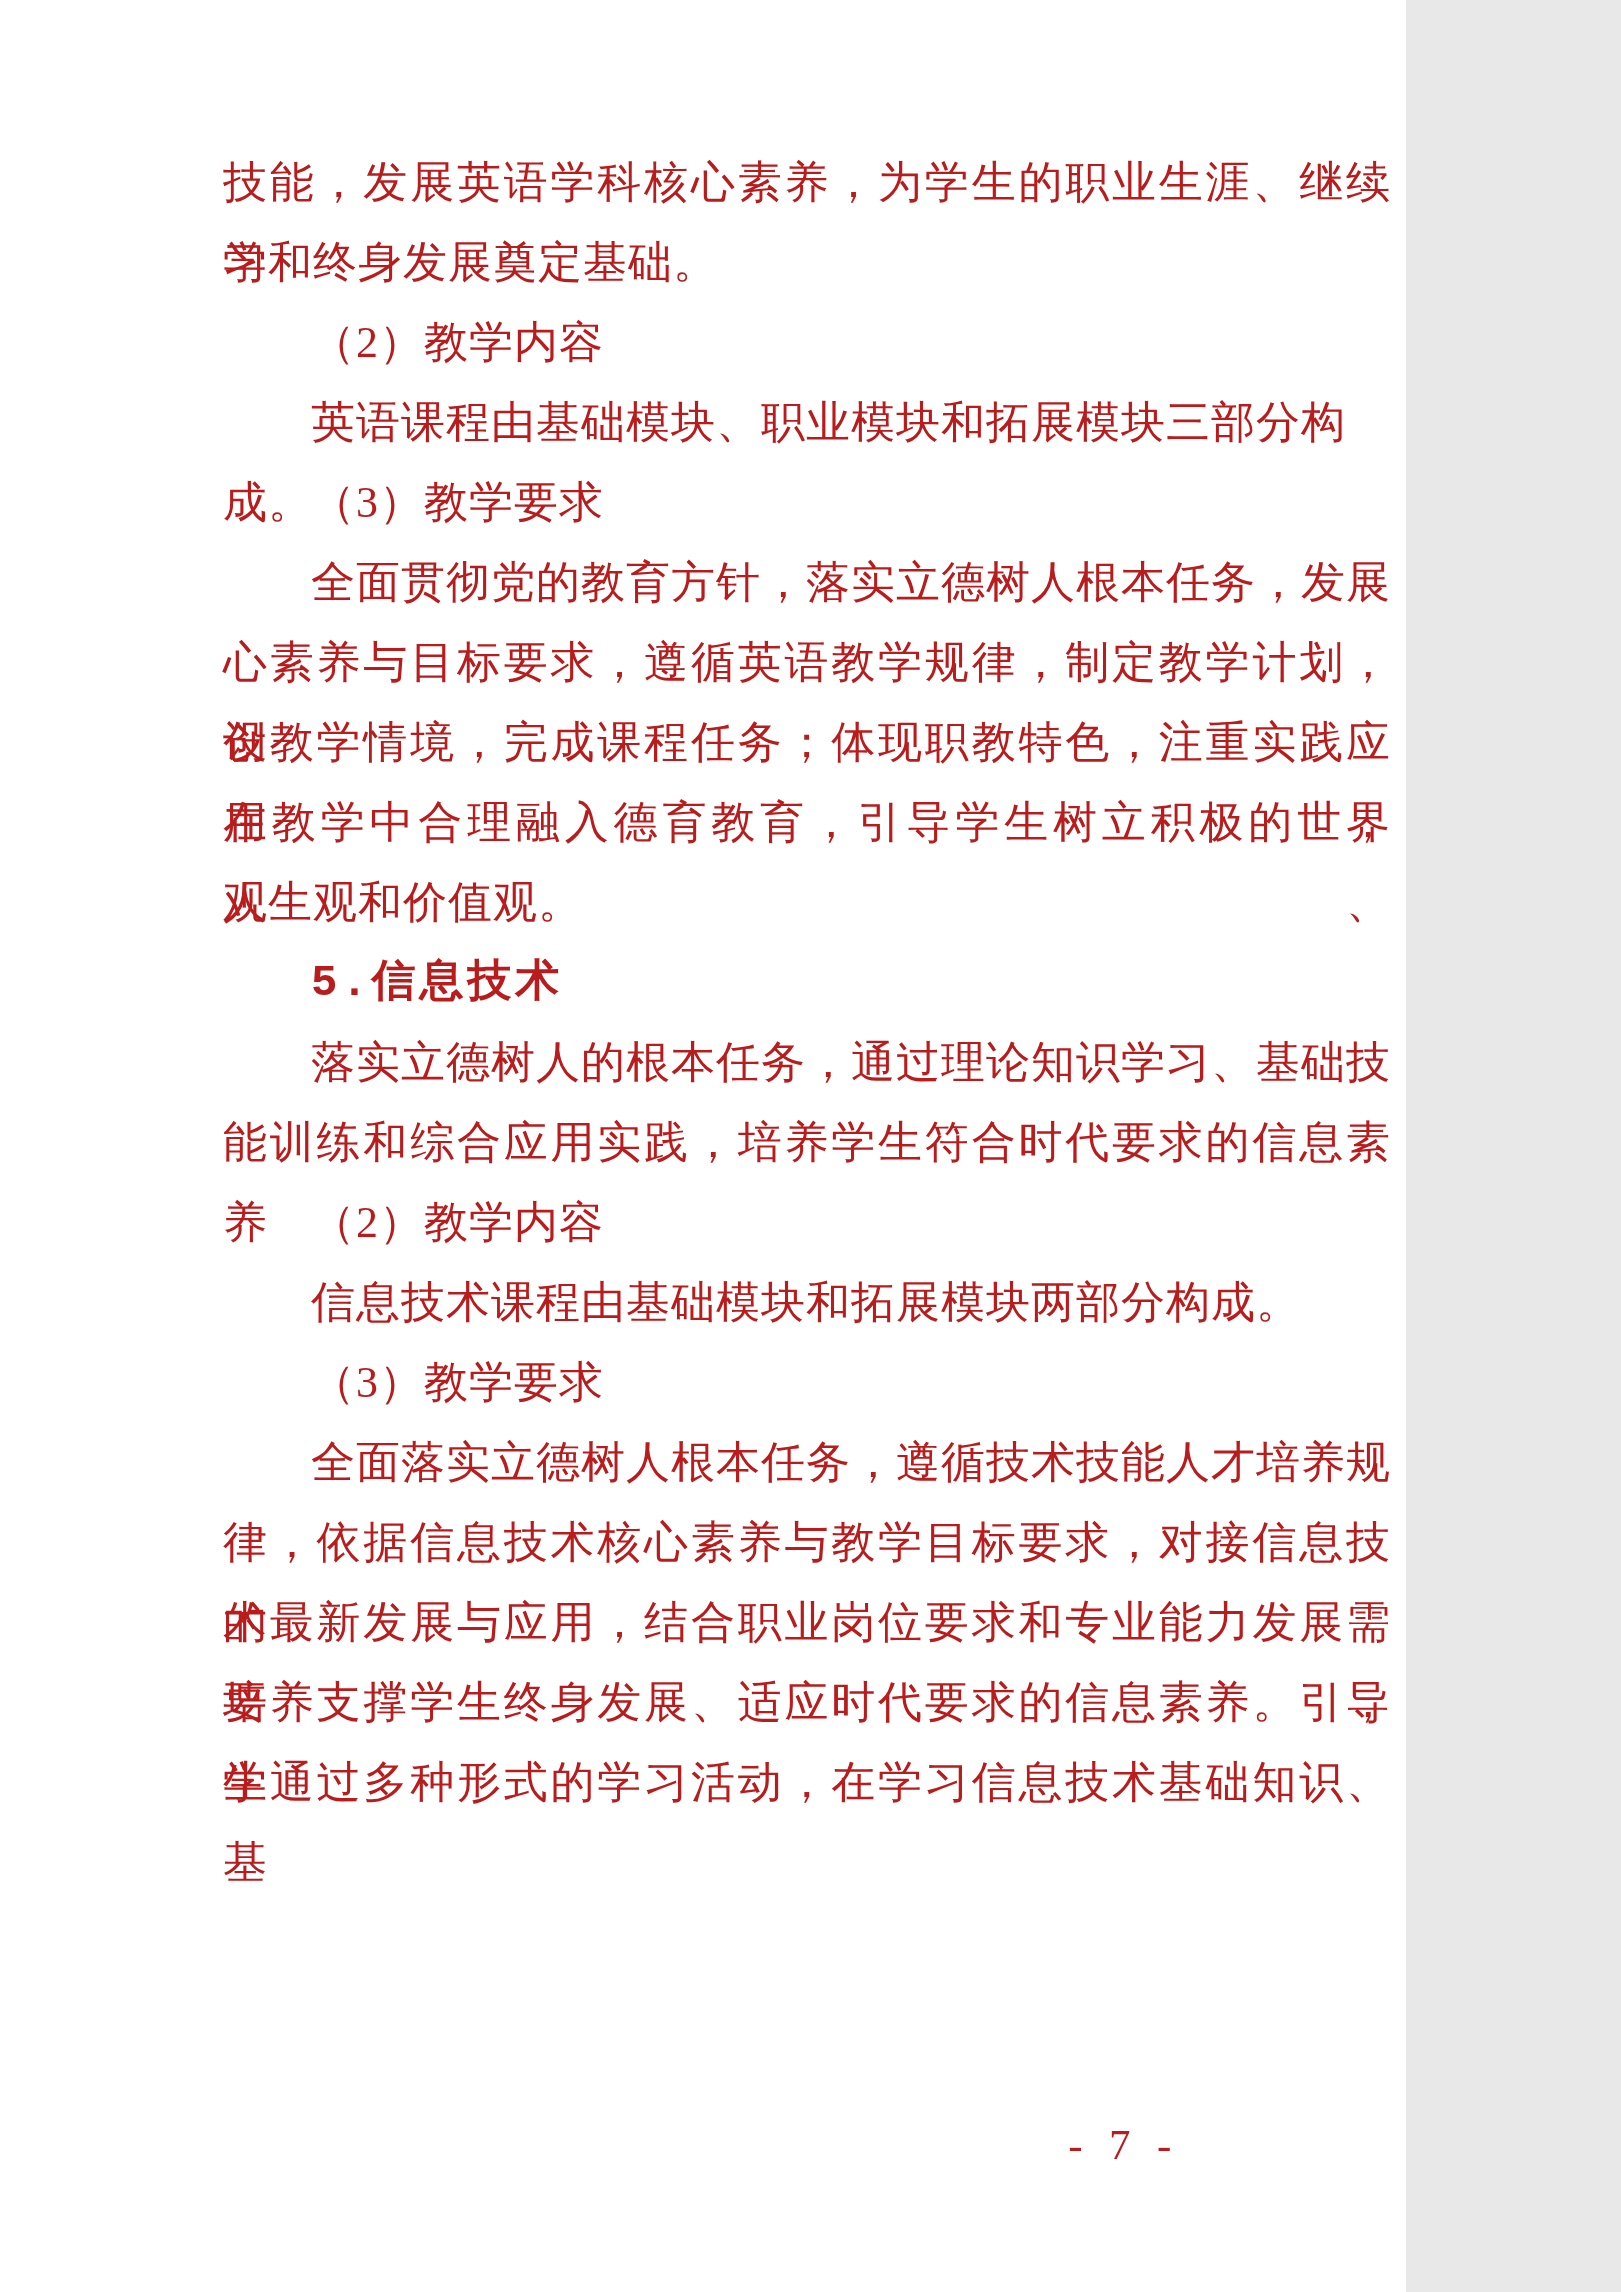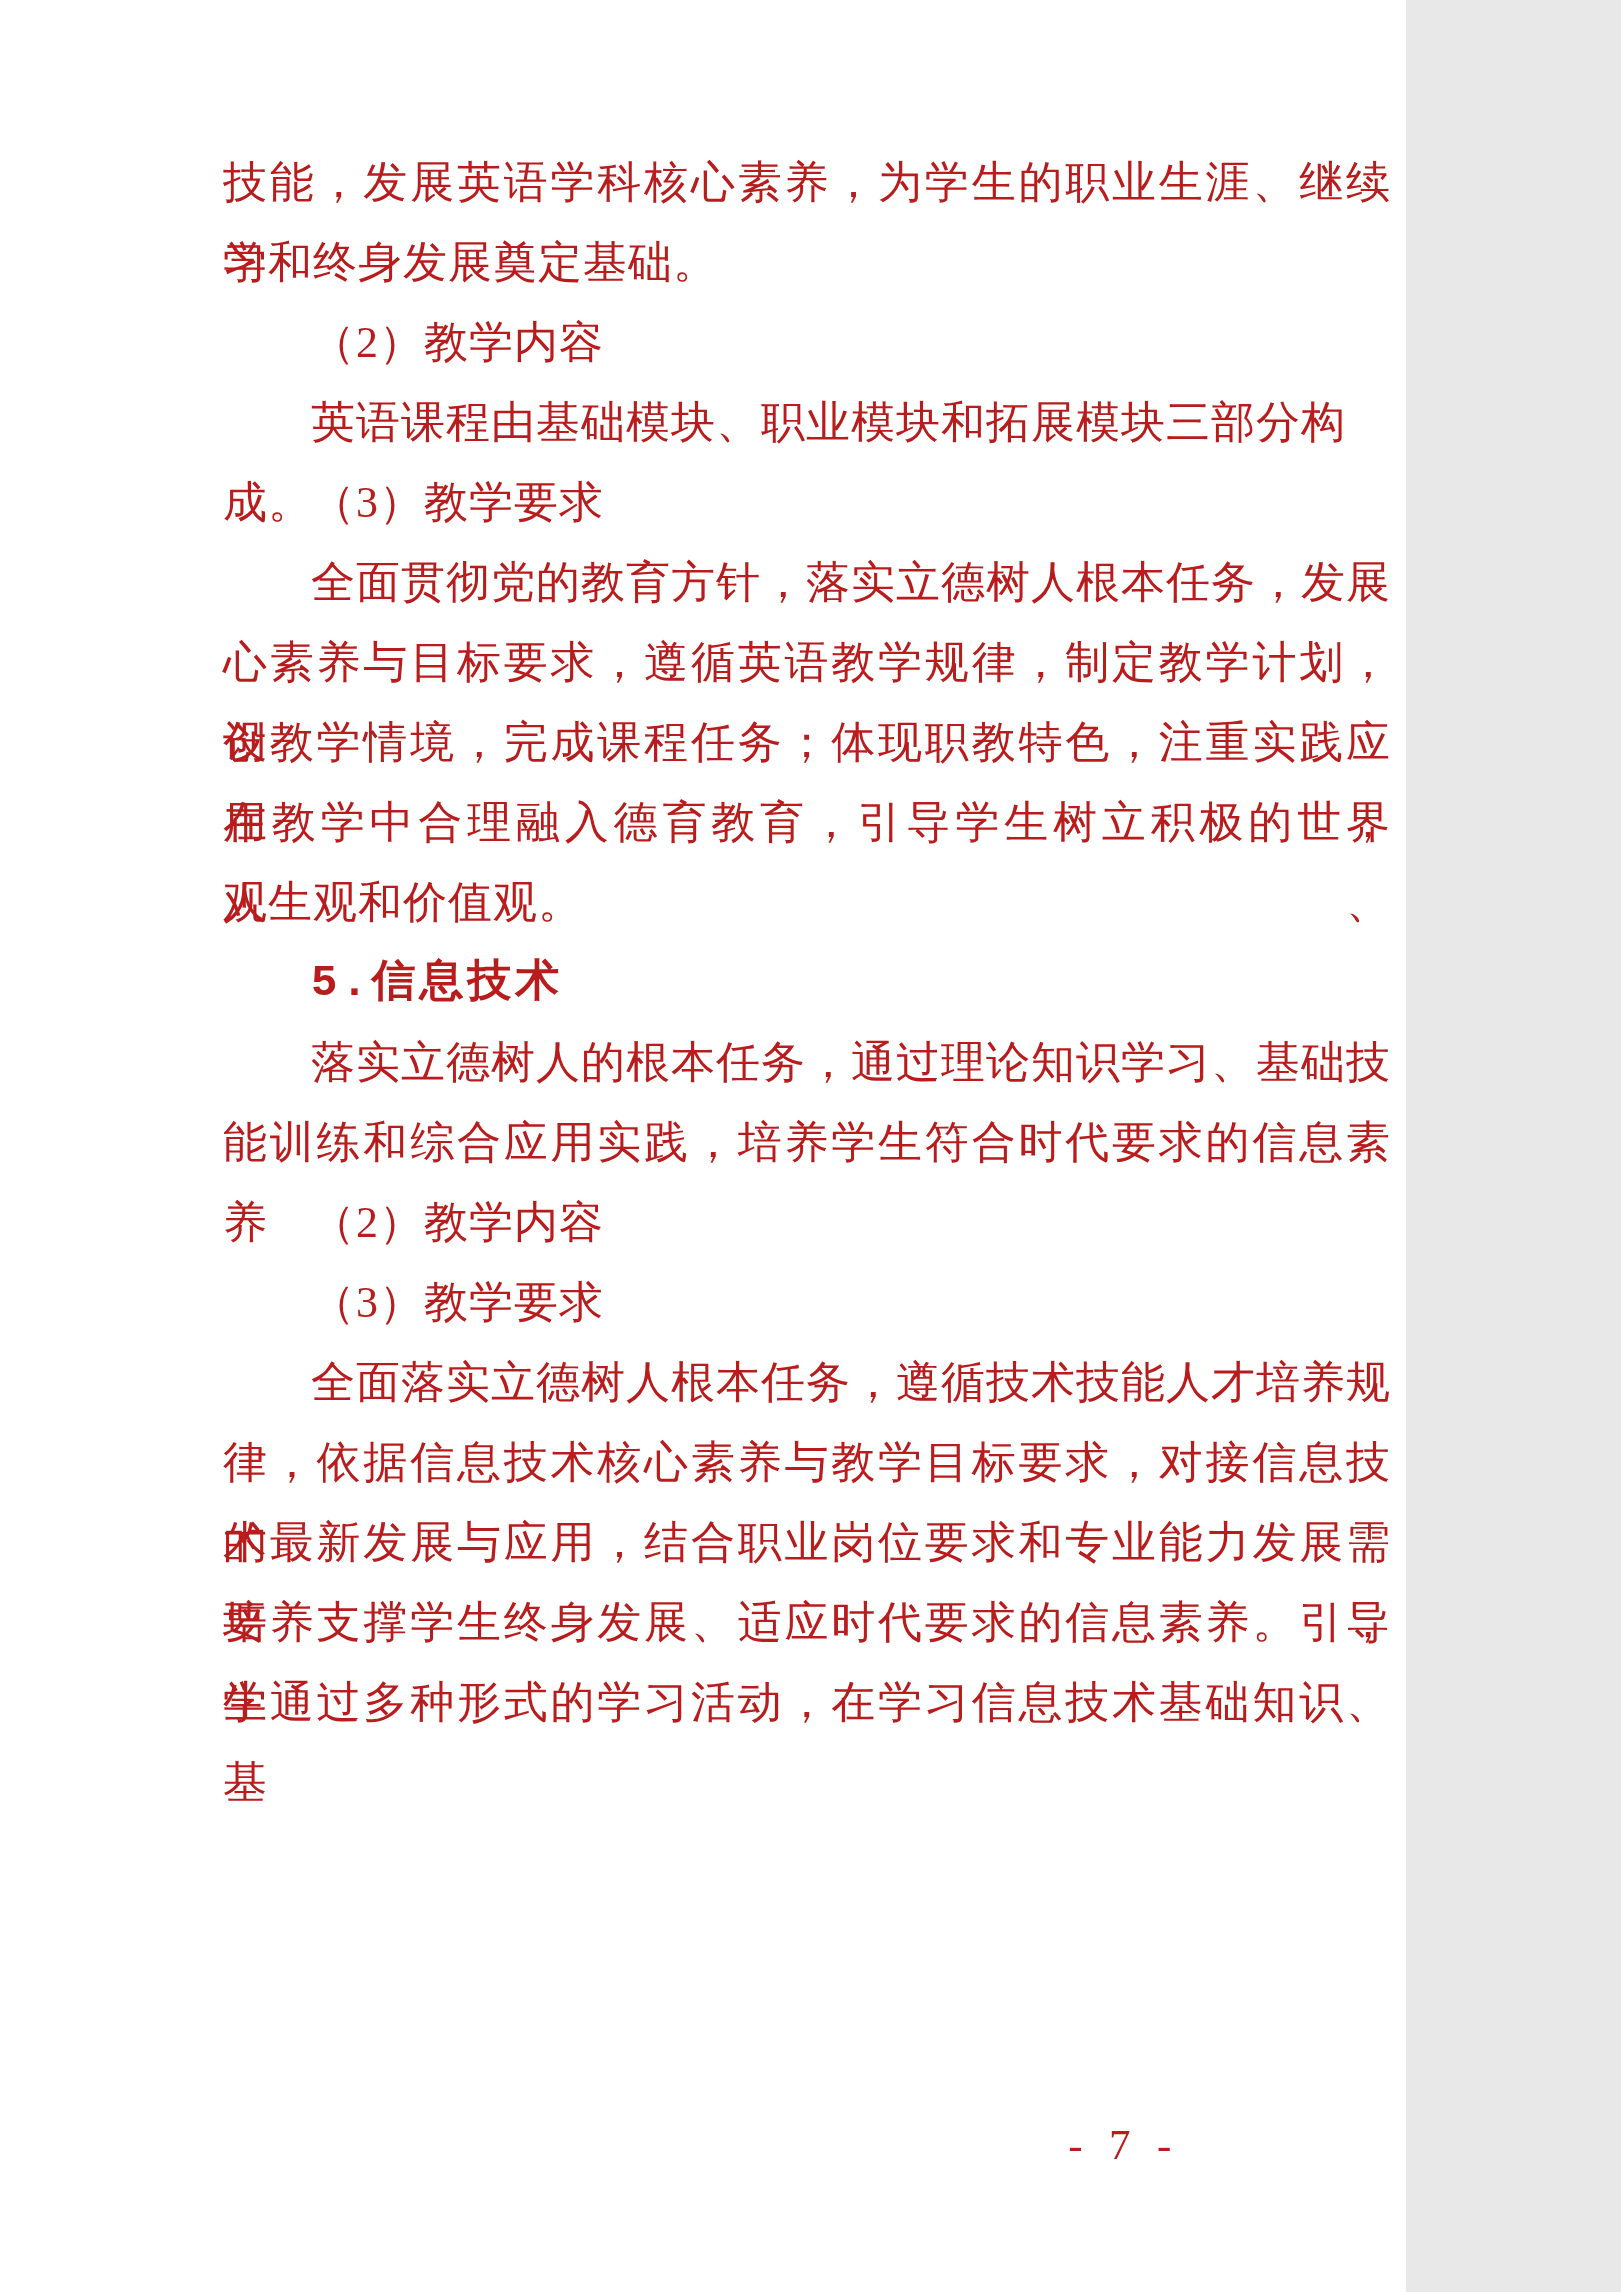--- a/index.html
+++ b/index.html
@@ -71,20 +71,21 @@
     <div class="line ind">（3）教学要求</div>
     <div class="line ind full">全面贯彻党的教育方针，落实立德树人根本任务，发展</div>
     <div class="line full">心素养与目标要求，遵循英语教学规律，制定教学计划，创</div>
     <div class="line full">设教学情境，完成课程任务；体现职教特色，注重实践应用，</div>
     <div class="line full">在教学中合理融入德育教育，引导学生树立积极的世界观、</div>
     <div class="line">人生观和价值观。</div>
     <div class="line ind heading">5.信息技术</div>
     <div class="line ind full">落实立德树人的根本任务，通过理论知识学习、基础技</div>
     <div class="line full">能训练和综合应用实践，培养学生符合时代要求的信息素养</div>
     <div class="line ind">（2）教学内容</div>
+    <div class="line ind">信息技术课程由基础模块和拓展模块两部分构成。</div>
     <div class="line ind">（3）教学要求</div>
     <div class="line ind full">全面落实立德树人根本任务，遵循技术技能人才培养规</div>
     <div class="line full">律，依据信息技术核心素养与教学目标要求，对接信息技术</div>
     <div class="line full">的最新发展与应用，结合职业岗位要求和专业能力发展需要，</div>
     <div class="line full">培养支撑学生终身发展、适应时代要求的信息素养。引导学</div>
     <div class="line full">生通过多种形式的学习活动，在学习信息技术基础知识、基</div>
   </div>
 
   <div class="page-number">- 7 -</div>
 </div>

